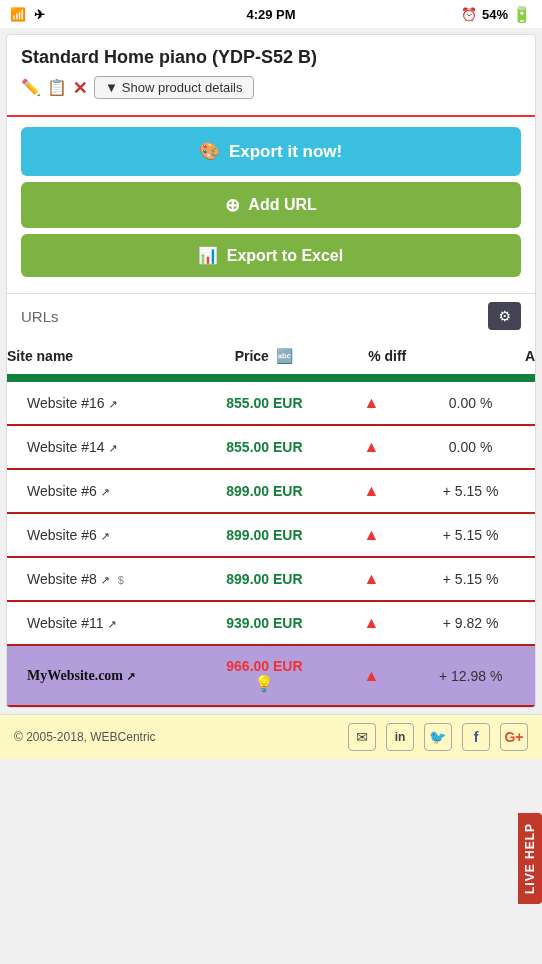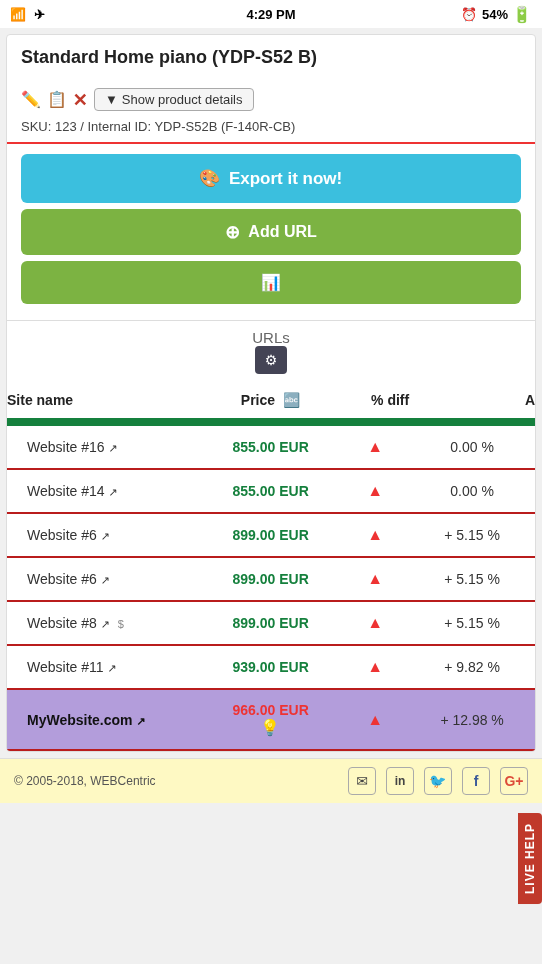--- a/index.html
+++ b/index.html
@@ -35,21 +35,21 @@
     }
 
     .product-header {
       padding: 12px 14px 8px 14px;
       border-bottom: 2px solid #e33;
     }
     .product-title {
       font-size: 18px;
       font-weight: bold;
       color: #222;
-      margin-bottom: 20px;
+      margin-bottom: 8px;
     }
     .product-actions {
       display: flex;
       align-items: center;
       gap: 6px;
       margin-bottom: 8px;
     }
     .icon-btn {
       cursor: pointer;
       font-size: 16px;
@@ -106,21 +106,20 @@
     }
 
     
     .urls-header {
       display: flex;
       justify-content: space-between;
       align-items: center;
       padding: 8px 14px;
       border-top: 1px solid #ddd;
       margin-top: 16px;
-      flex-direction: column;
     }
     .urls-label {
       font-size: 15px;
       color: #666;
     }
     .gear-btn {
       background: #445;
       border: none;
       border-radius: 4px;
       padding: 6px 10px;
@@ -160,21 +159,21 @@
     }
     .price-table td.diff-cell {
       text-align: center;
       color: #333;
     }
     .arrow-up { color: #e33; font-size: 16px; }
 
     .my-website-row { background: #b39ddb; }
     .my-website-row td { color: #111; }
     .my-website-row td.price-cell { color: #e33; }
-    .my-website-row td.site-name { font-weight: bold; }
+    .my-website-row td.site-name { font-weight: bold; font-family: Liberation Serif, serif; }
 
     .sort-icon { font-size: 14px; color: #555; cursor: pointer; }
 
     
     .live-help {
       position: fixed;
       right: 0;
       bottom: 60px;
       background: #c0392b;
       color: #fff;
@@ -250,35 +249,35 @@
     <div class="product-title">Standard Home piano (YDP-S52 B)</div>
     <div class="product-actions">
       <span class="icon-btn">✏️</span>
       <span class="icon-btn">📋</span>
       <span class="icon-btn" style="color:#c0392b;font-weight:bold;font-size:18px;">✕</span>
       <button class="show-details-btn">
         <span>▼</span>
         <span>Show product details</span>
       </button>
     </div>
-    <div class="sku-line">SKU: 123 / Internal ID: YDP-S52B  (F-140R-CB)</div>
   </div>
 
   <button class="btn-measure">
     <span>🎨</span>
     <span>Export it now!</span>
   </button>
 
   <button class="btn-green">
     <span style="font-size:18px;font-weight:bold;">⊕</span>
     <span>Add URL</span>
   </button>
 
   <button class="btn-green">
     <span>📊</span>
+    <span>Export to Excel</span>
   </button>
 
   <div class="urls-header">
     <span class="urls-label">URLs</span>
     <button class="gear-btn">
       <span>⚙</span>
     </button>
   </div>
 
   <table class="price-table">

